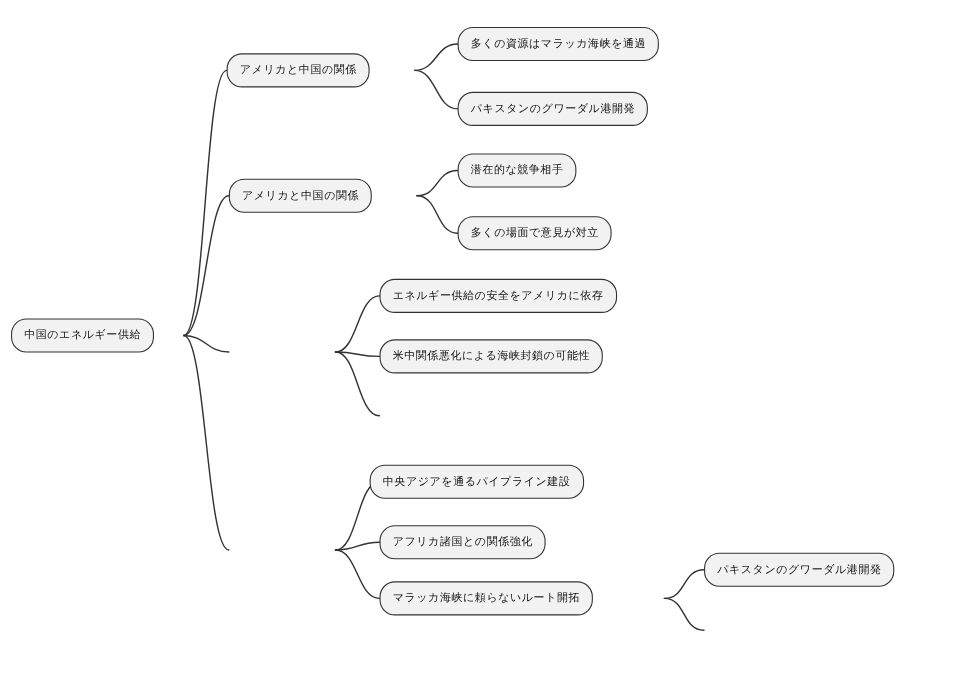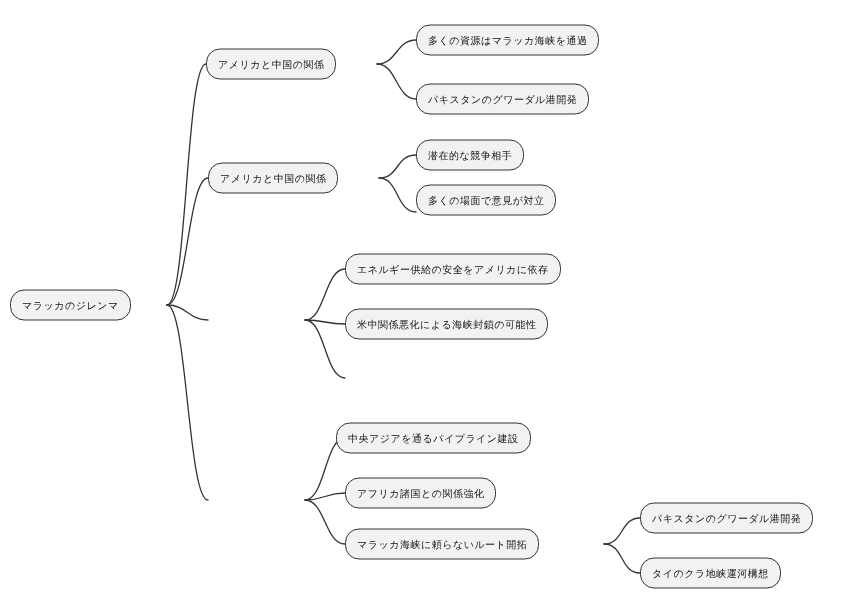--- a/index.html
+++ b/index.html
@@ -51,31 +51,30 @@
       <path d="M 305 320 C 325 320, 325 324, 345 324" fill="none" stroke="#333333" stroke-width="1.3" stroke-linecap="round"></path>
       <path d="M 305 320 C 325 320, 325 378, 345 378" fill="none" stroke="#333333" stroke-width="1.3" stroke-linecap="round"></path>
       <path d="M 167 305 C 187 305, 188 500, 208 500" fill="none" stroke="#333333" stroke-width="1.3" stroke-linecap="round"></path>
       <path d="M 305 500 C 325 500, 325 438, 345 438" fill="none" stroke="#333333" stroke-width="1.3" stroke-linecap="round"></path>
       <path d="M 305 500 C 325 500, 325 493, 345 493" fill="none" stroke="#333333" stroke-width="1.3" stroke-linecap="round"></path>
       <path d="M 305 500 C 325 500, 325 544, 345 544" fill="none" stroke="#333333" stroke-width="1.3" stroke-linecap="round"></path>
       <path d="M 604 544 C 624 544, 620 518, 640 518" fill="none" stroke="#333333" stroke-width="1.3" stroke-linecap="round"></path>
       <path d="M 604 544 C 624 544, 620 573, 640 573" fill="none" stroke="#333333" stroke-width="1.3" stroke-linecap="round"></path>
     </svg>
 
-  <div class="node" id="n-root" style="left:10px; top:305px">マラッカのジレンマ</div>
+  <div class="node" id="n-root" style="left:10px; top:305px">中国のエネルギー供給</div>
 
   <div class="node" id="n-b0" style="left:206px; top:64px">アメリカと中国の関係</div>
   <div class="node" id="n-b0c0" style="left:416px; top:40px">多くの資源はマラッカ海峡を通過</div>
   <div class="node" id="n-b0c1" style="left:416px; top:99px">パキスタンのグワーダル港開発</div>
 
   <div class="node" id="n-b1" style="left:208px; top:178px">アメリカと中国の関係</div>
   <div class="node" id="n-b1c0" style="left:416px; top:155px">潜在的な競争相手</div>
-  <div class="node" id="n-b1c1" style="left:416px; top:200px">多くの場面で意見が対立</div>
+  <div class="node" id="n-b1c1" style="left:416px; top:212px">多くの場面で意見が対立</div>
 
   <div class="node" id="n-b2c0" style="left:345px; top:269px">エネルギー供給の安全をアメリカに依存</div>
   <div class="node" id="n-b2c1" style="left:345px; top:324px">米中関係悪化による海峡封鎖の可能性</div>
 
   <div class="node" id="n-b3c0" style="left:336px; top:438px">中央アジアを通るパイプライン建設</div>
   <div class="node" id="n-b3c2" style="left:345px; top:544px">マラッカ海峡に頼らないルート開拓</div>
   <div class="node" id="n-b3c1" style="left:345px; top:493px">アフリカ諸国との関係強化</div>
   <div class="node" id="n-b3c2c0" style="left:640px; top:518px">パキスタンのグワーダル港開発</div>
-  <div class="node" id="n-b3c2c1" style="left:640px; top:573px">タイのクラ地峡運河構想</div>
 </div>
 
 </body></html>

